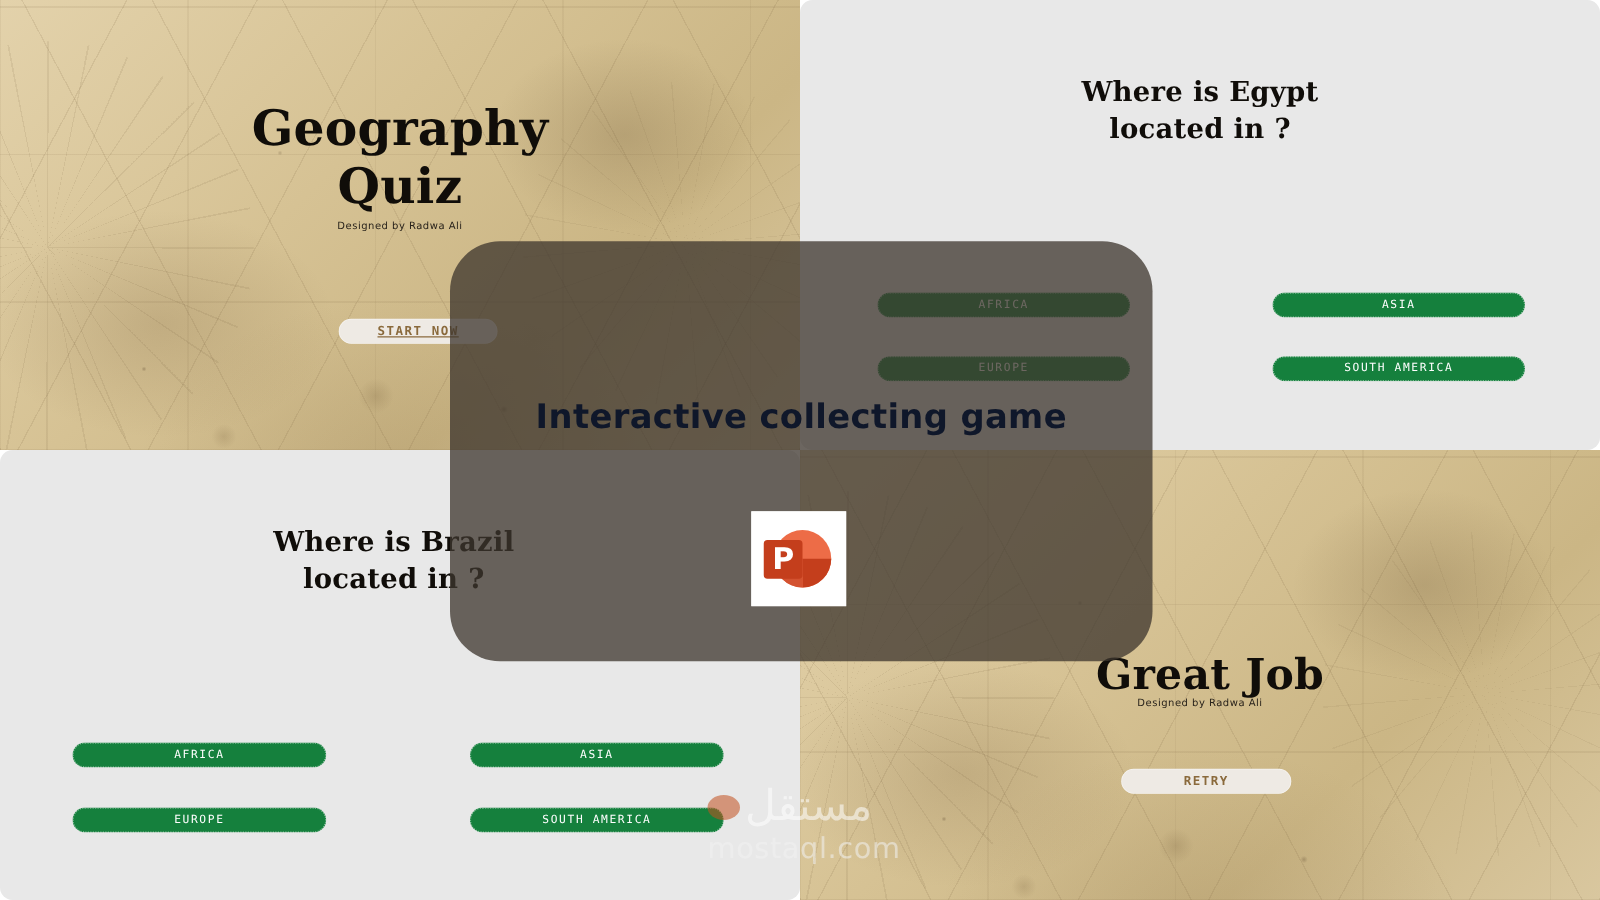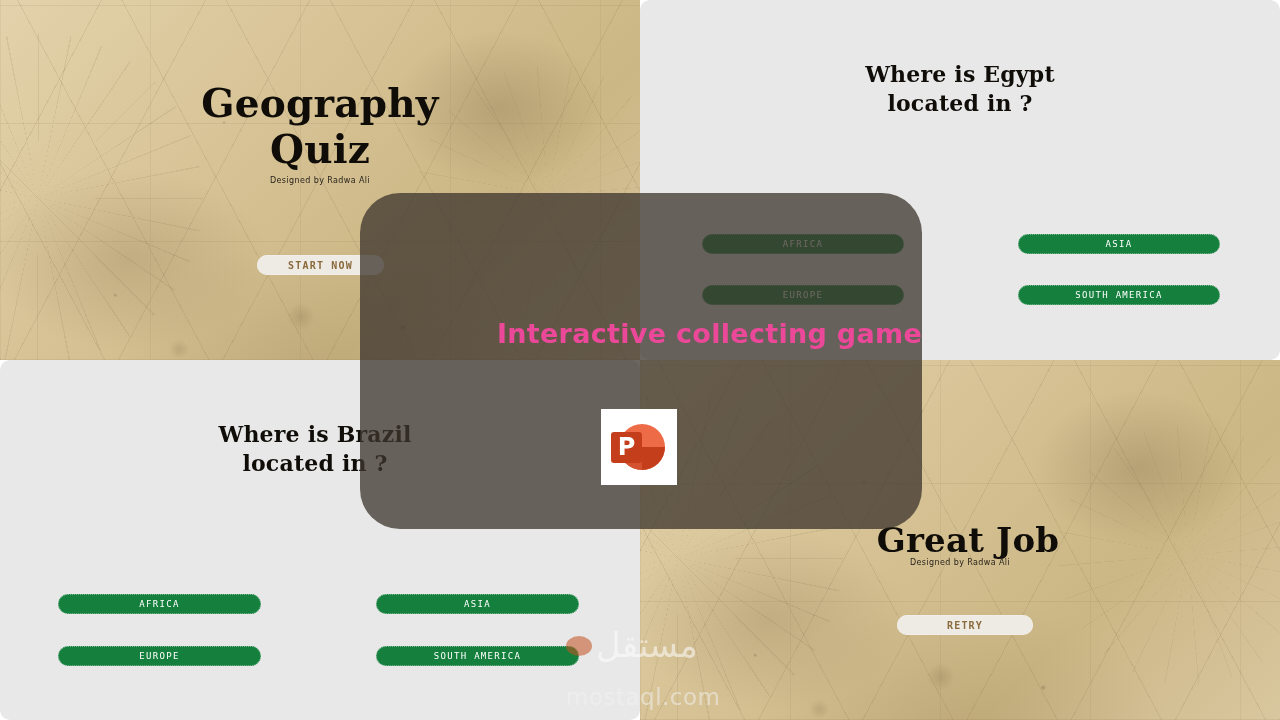--- a/index.html
+++ b/index.html
@@ -119,21 +119,21 @@
     display:flex; align-items:center; justify-content:center;
     font-family:"DejaVu Sans Mono", monospace;
     font-size:9px;
     letter-spacing:1.3px;
     color:#ffffff;
     text-transform:uppercase;
     border:.5px dotted rgba(255,255,255,.45);
   }
 
   
-  #slide-cover .ghost-btn{ left:257px; top:255px; }
+  #slide-cover .ghost-btn{ left:271px; top:255px;text-decoration:underline; }
 
   
   #slide-egypt .answer-btn{ width:202px; }
   #slide-egypt .ans-africa { left:62px;  top:234px; }
   #slide-egypt .ans-asia   { left:378px; top:234px; }
   #slide-egypt .ans-europe { left:62px;  top:285px; }
   #slide-egypt .ans-south  { left:378px; top:285px; }
 
   
   #slide-brazil .answer-btn{ width:203px; }
@@ -165,40 +165,40 @@
   #watermark .wm-dot{
     position:absolute; left:0; top:8px;
     width:26px; height:20px;
     background:#c2511f;
     border-radius:13px 13px 13px 13px / 10px 10px 10px 10px;
   }
   #watermark .wm-en{
     font-family:"DejaVu Sans", sans-serif;
     font-size:23px; color:#f2f2f2;
     letter-spacing:.5px;
-    margin-top:22px;
+    margin-top:4px;
   }
 
   
   #overlay-card{
     position:absolute;
     left:360px; top:193px;
     width:562px; height:336px;
     background:rgba(62,54,46,.76);
     border-radius:40px;
     z-index:20;
   }
   #overlay-title{
     position:absolute;
     left:0; right:0; top:125px;
-    text-align:right;
+    text-align:center;
     font-family:"DejaVu Sans", sans-serif;
     font-weight:bold;
     font-size:27px;
-    color:#ec4899;
+    color:#0f172a;
     letter-spacing:.3px;
   }
   
   #ppt-icon{
     position:absolute;
     left:241px; top:216px;
     width:76px; height:76px;
     background:#ffffff;
     display:block;
   }

